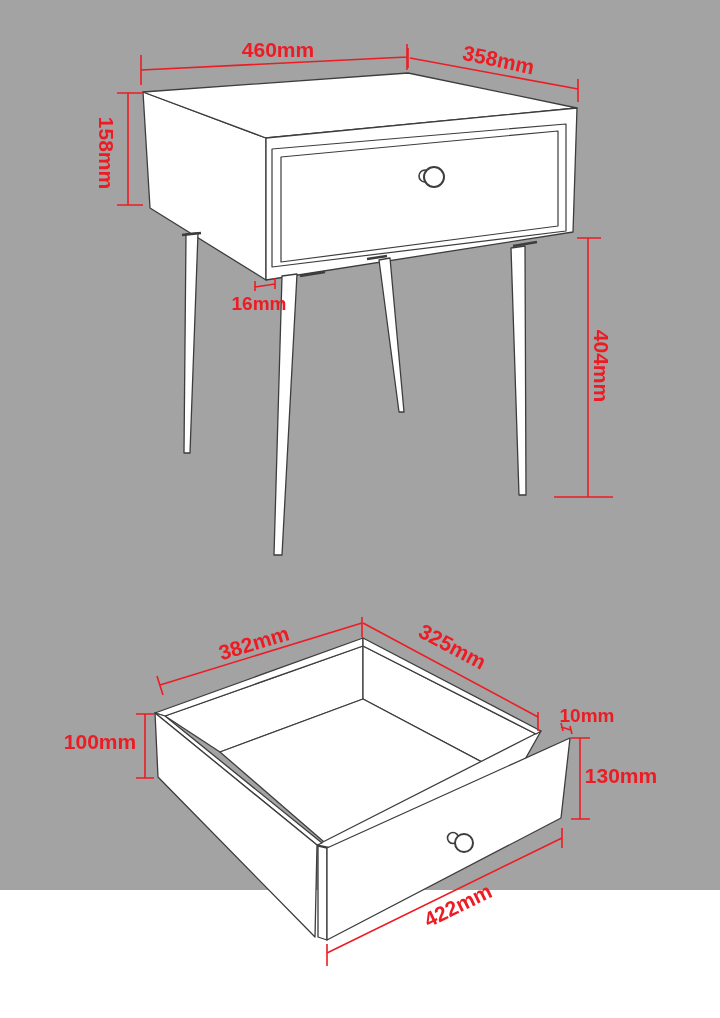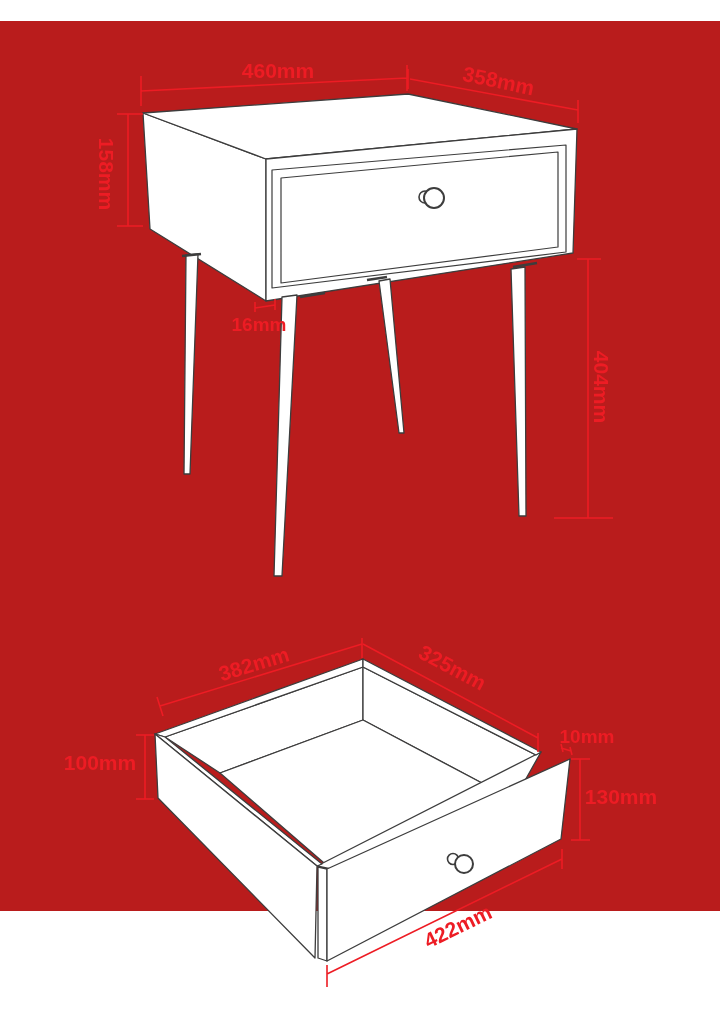--- a/index.html
+++ b/index.html
@@ -4,21 +4,21 @@
 <style>
   html,body{
     margin:0;
     padding:0;
     background:#ffffff;
     width:720px;
     height:1018px;
     overflow:hidden;
     font-family:"Liberation Sans", sans-serif;
   }
-  .stage{position:relative;width:720px;height:890px;background:#b91c1c;margin-top:21px;}
+  .stage{position:relative;width:720px;height:890px;background:#a3a3a3;}
   svg{display:block;}
   .outline{fill:#ffffff;stroke:#3d3d3d;stroke-width:1.3;stroke-linejoin:round;}
   .outline-thin{fill:none;stroke:#3d3d3d;stroke-width:1.2;stroke-linejoin:round;}
   .plate{fill:none;stroke:#3d3d3d;stroke-width:2.6;stroke-linecap:butt;}
   .knob{fill:#ffffff;stroke:#3d3d3d;stroke-width:2;}
   .knob-tail{fill:#ffffff;stroke:#3d3d3d;stroke-width:1.6;}
   .dim-line{fill:none;stroke:#ed1c24;stroke-width:1.6;stroke-linecap:butt;}
   .dim-text{fill:#ed1c24;font-family:"Liberation Sans",sans-serif;font-size:21px;font-weight:bold;}
   .dim-text-sm{fill:#ed1c24;font-family:"Liberation Sans",sans-serif;font-size:19px;font-weight:bold;}
 </style>

